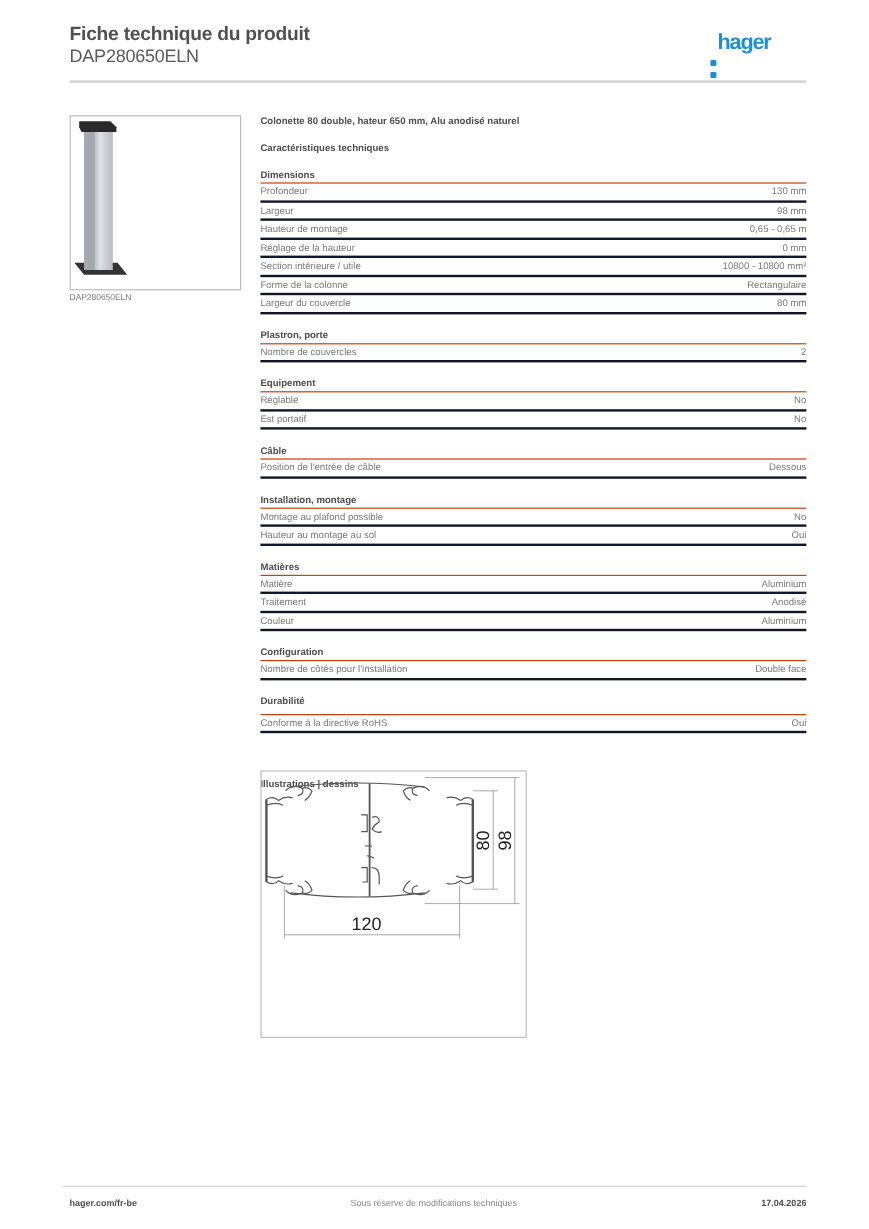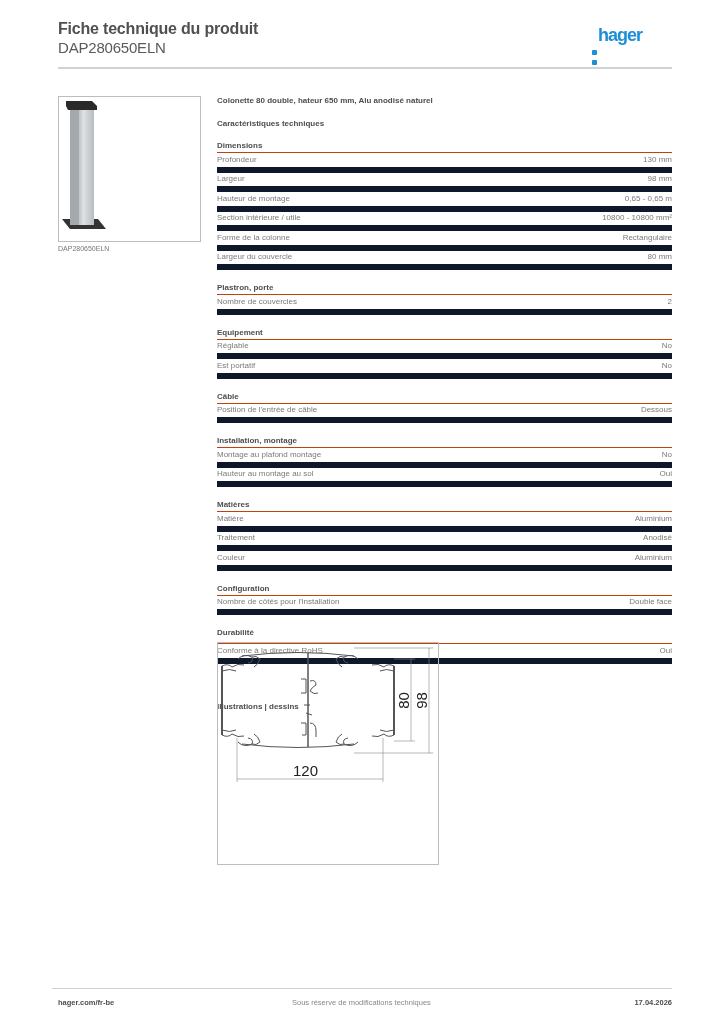--- a/index.html
+++ b/index.html
@@ -13,21 +13,21 @@
   .hdr-rule { position: absolute; left: 58px; top: 67px; width: 614px; height: 2px; background: #d2d2d2; }
 
   .imgbox { position: absolute; left: 58px; top: 96px; width: 143px; height: 146px; border: 1px solid #bdbdbd; box-sizing: border-box; background: #fff; }
   .imgcap { position: absolute; left: 58px; top: 245px; font-size: 7px; color: #777; }
 
   .spec { position: absolute; left: 217px; top: 95px; width: 455px; }
   .spec .prodname { font-size: 8px; font-weight: bold; color: #4d4d4d; height: 14px; line-height: 12px; }
   .spec .carac { font-size: 8px; font-weight: bold; color: #4d4d4d; margin-top: 8px; height: 14px; line-height: 14px; }
   .group { margin-top: 11px; }
   .group-title { font-size: 8px; font-weight: bold; color: #4d4d4d; height: 13px; line-height: 13px; border-bottom: 1px solid #c2410c; }
-  .row { display: flex; justify-content: space-between; font-size: 8px; color: #7a7a7a; height: 13.5px; line-height: 14px; border-bottom: 6px solid #0f172a; align-items: center; }
+  .row { display: flex; justify-content: space-between; font-size: 8px; color: #7a7a7a; height: 13.5px; line-height: 14px; border-bottom: 2px solid #0f172a; }
   .row .v { text-align: right; }
   .illus-title { font-size: 8px; font-weight: bold; color: #4d4d4d; margin-top: 36px; height: 14px; line-height: 14px; }
 
   .drawbox { position: absolute; left: 217px; top: 642px; width: 222px; height: 223px; border: 1px solid #bdbdbd; box-sizing: border-box; }
   .dimlbl { position: absolute; font-size: 15px; color: #222; }
 
   .ftr-rule { position: absolute; left: 52px; top: 988px; width: 620px; height: 1px; background: #cfcfcf; }
   .ftr { position: absolute; top: 998px; font-size: 7.5px; }
   .ftr-left { left: 58px; font-weight: bold; color: #4d4d4d; }
   .ftr-mid { left: 292px; color: #888; }
@@ -76,20 +76,24 @@
       </div>
     <div class="row">
         <span>Largeur</span>
         <span class="v">98 mm</span>
       </div>
     <div class="row">
         <span>Hauteur de montage</span>
         <span class="v">0,65 - 0,65 m</span>
       </div>
     <div class="row">
+        <span>Réglage de la hauteur</span>
+        <span class="v">0 mm</span>
+      </div>
+    <div class="row">
         <span>Section intérieure / utile</span>
         <span class="v">10800 - 10800 mm²</span>
       </div>
     <div class="row">
         <span>Forme de la colonne</span>
         <span class="v">Rectangulaire</span>
       </div>
     <div class="row">
         <span>Largeur du couvercle</span>
         <span class="v">80 mm</span>
@@ -120,21 +124,21 @@
     <div class="group-title">Câble</div>
     <div class="row">
         <span>Position de l'entrée de câble</span>
         <span class="v">Dessous</span>
       </div>
   </div>
 
   <div class="group">
     <div class="group-title">Installation, montage</div>
     <div class="row">
-        <span>Montage au plafond montage</span>
+        <span>Montage au plafond possible</span>
         <span class="v">No</span>
       </div>
     <div class="row">
         <span>Hauteur au montage au sol</span>
         <span class="v">Oui</span>
       </div>
   </div>
 
   <div class="group">
     <div class="group-title">Matières</div>

